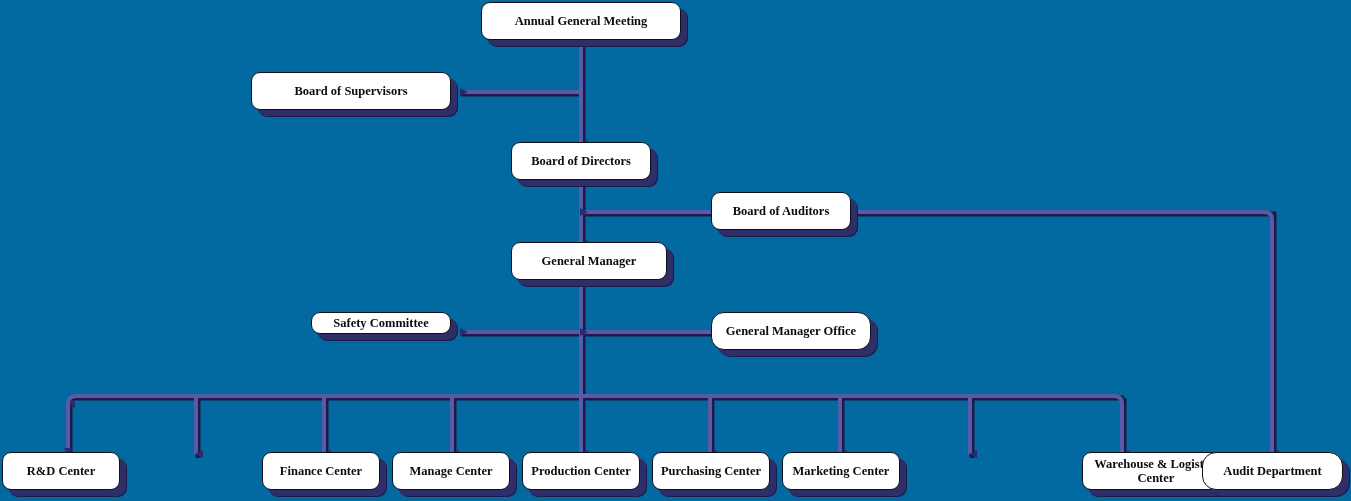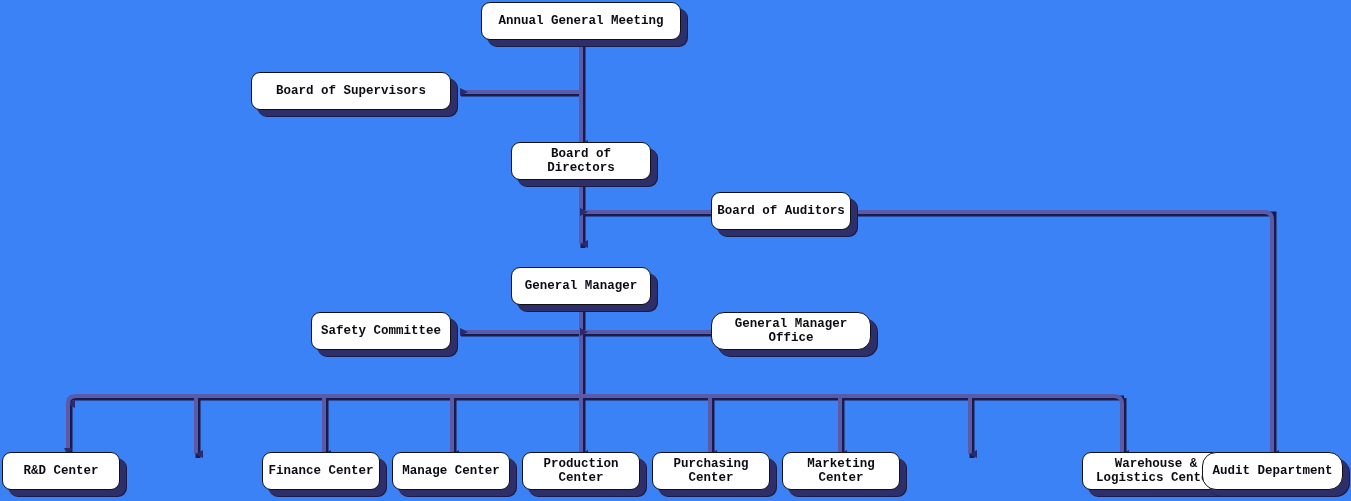--- a/index.html
+++ b/index.html
@@ -4,23 +4,23 @@
 <style>
   html, body {
     margin: 0;
     padding: 0;
     background: #000000;
   }
   #chart-root {
     position: relative;
     width: 1351px;
     height: 501px;
-    background: #3b82f6;
+    background: #0369a1;
     overflow: hidden;
-    font-family: Liberation Mono, monospace;
+    font-family: Liberation Serif, serif;
   }
   svg.connectors {
     position: absolute;
     left: 0;
     top: 0;
     width: 1351px;
     height: 501px;
     pointer-events: none;
   }
   .node {
@@ -122,24 +122,24 @@
     </div>
   <div class="node" style="left:251px; top:72px;  width:200px; height:38px;">
       <span>Board of Supervisors</span>
     </div>
   <div class="node" style="left:511px; top:142px; width:140px; height:38px;">
       <span>Board of Directors</span>
     </div>
   <div class="node" style="left:711px; top:192px; width:140px; height:38px;">
       <span>Board of Auditors</span>
     </div>
-  <div class="node" style="left:511px; top:242px; width:140px; height:38px;margin-top:25px;">
+  <div class="node" style="left:511px; top:242px; width:156px; height:38px;">
       <span>General Manager</span>
     </div>
-  <div class="node" style="left:311px; top:312px; width:140px; height:38px;">
+  <div class="node" style="left:311px; top:312px; width:140px; height:22px;">
       <span>Safety Committee</span>
     </div>
   <div class="node" style="left:711px; top:312px; width:160px; height:38px;border-radius:13px;">
       <span>General Manager Office</span>
     </div>
 
   <div class="node" style="left:2px;    top:452px; width:118px; height:38px;">
       <span>R&amp;D Center</span>
     </div>
   <div class="node" style="left:262px;  top:452px; width:118px; height:38px;">

